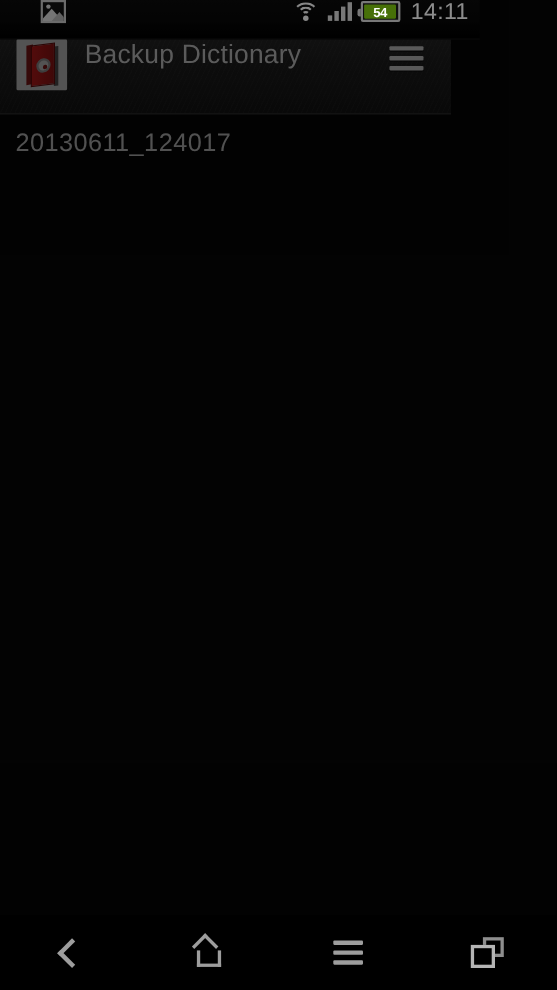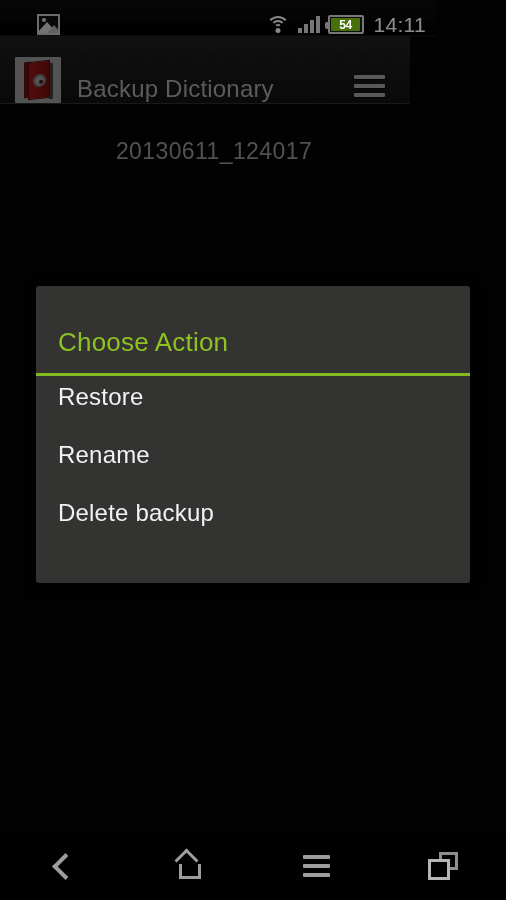--- a/index.html
+++ b/index.html
@@ -13,21 +13,21 @@
     position:relative;
     width:506px; height:900px;
     background:#050505;
   }
 
   
   #status-bar {
     position:absolute; left:0; top:0;
     width:436px; height:36px;
     background:linear-gradient(to bottom, #0b0b0b 0%, #070707 55%, #000 100%);
-    display:flex; align-items:flex-end;
+    display:flex; align-items:flex-start;
     border-bottom:1px solid #121212;
     padding-left:28px;
   }
   #status-left { display:flex; align-items:center; padding-left:9px; }
   #status-right {
     margin-left:auto; display:flex; align-items:center;
     padding-right:10px; gap:8px;
   }
 
   .gallery-ico {
@@ -105,21 +105,21 @@
   }
 
   
   #action-bar {
     position:absolute; left:0; top:36px;
     width:410px; height:68px;
     background:
       repeating-linear-gradient(115deg, rgba(255,255,255,0.016) 0 1px, rgba(0,0,0,0) 1px 4px),
       linear-gradient(to bottom, #1d1d1d 0%, #161616 45%, #101010 100%);
     border-bottom:1px solid #2b2b2b;
-    display:flex; align-items:flex-end;
+    display:flex; align-items:flex-start;
   }
   #app-icon {
     width:46px; height:46px; margin-left:15px;
     background:#8f8f8f; position:relative; overflow:hidden;
     border-radius:1px;
   }
   #app-icon .spine {
     position:absolute; left:9px; top:5px;
     width:6px; height:36px; background:#5c1010;
     transform:skewY(-10deg);
@@ -155,21 +155,21 @@
     width:34px; height:34px;
     display:flex; flex-direction:column; justify-content:center; gap:5px;
   }
   #overflow-btn span {
     display:block; height:4px; width:31px;
     background:#9a9a9a; border-radius:1px;
     box-shadow:0 1px 0 rgba(0,0,0,0.6);
   }
 
   
-  #list-area { position:absolute; left:0; top:120px; width:414px;text-align:center; }
+  #list-area { position:absolute; left:0; top:98px; width:414px; }
   .list-item {
     padding:18px 0 18px 14px;
     font-size:23px; color:#8c8c8c;
     letter-spacing:0.4px;
   }
 
   
   #dialog-scrim {
     position:absolute; left:0; top:0; width:506px; height:900px;
     background:rgba(0,0,0,0.42);
@@ -294,29 +294,20 @@
         <span></span>
         <span></span>
     </div>
   </div>
 
   <div id="list-area">
     <div class="list-item">20130611_124017</div>
   </div>
 
   <div id="dialog-scrim"></div>
-  <div id="dialog">
-    <div id="dialog-title">Choose Action</div>
-    <div id="dialog-divider"></div>
-    <div id="dialog-list">
-      <div class="dialog-item">Restore</div>
-      <div class="dialog-item">Rename</div>
-      <div class="dialog-item">Delete backup</div>
-    </div>
-  </div>
 
   <div id="nav-bar">
     <div class="nav-btn">
       <span class="back-ico"></span>
     </div>
     <div class="nav-btn">
       <span class="home-ico">
         <span class="body"></span>
           <span class="roof"></span>
       </span>

